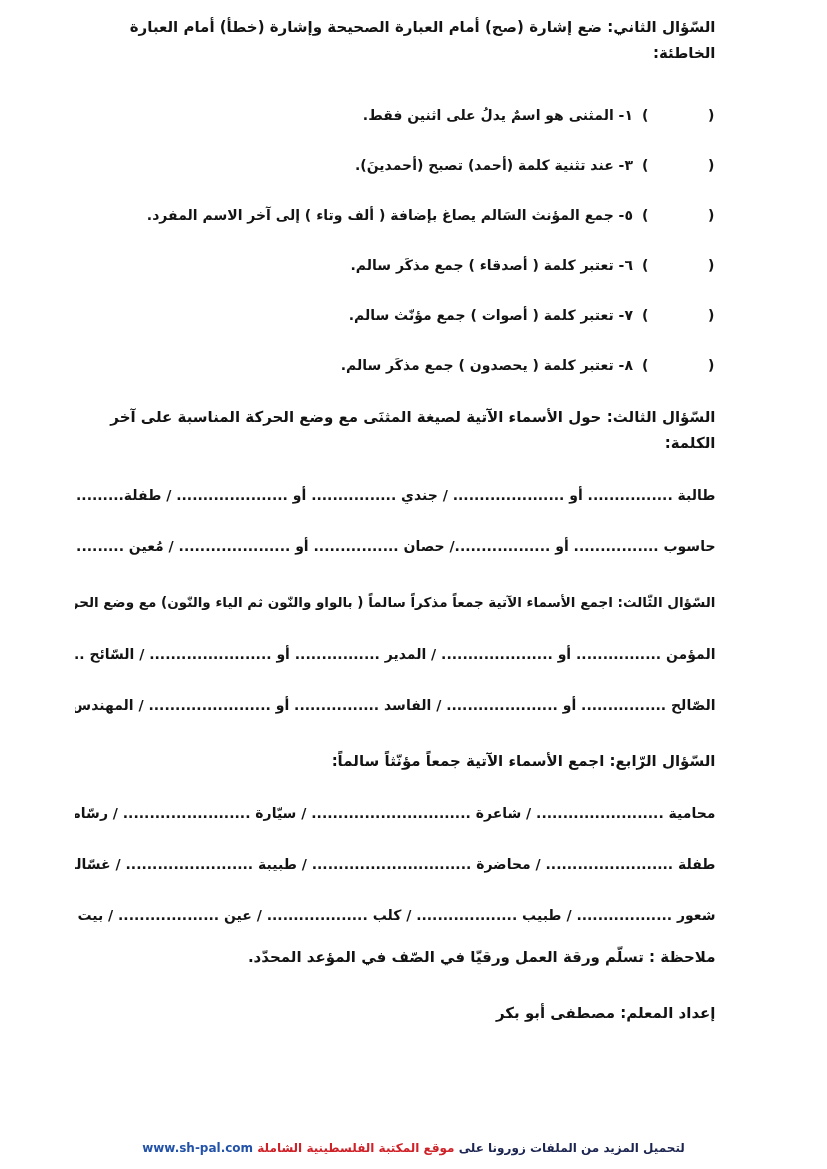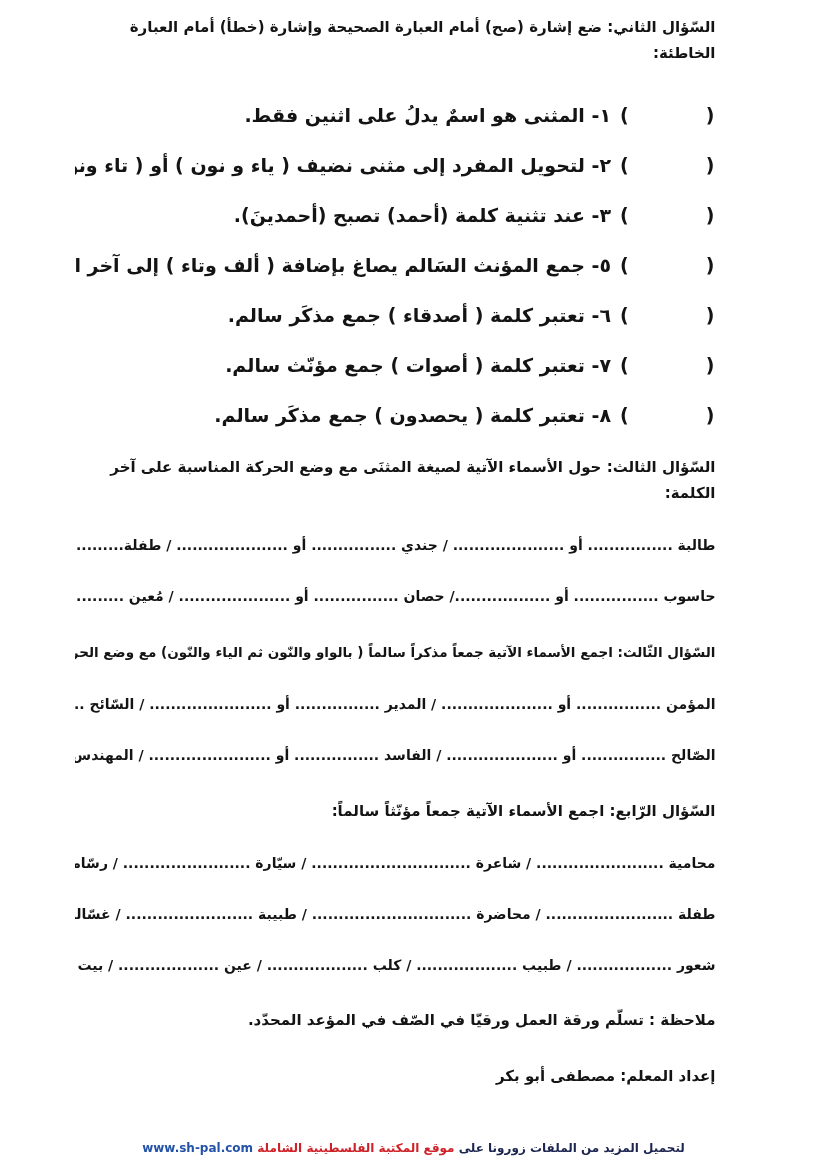--- a/index.html
+++ b/index.html
@@ -11,30 +11,30 @@
     background: #ffffff;
     direction: rtl;
     box-sizing: border-box;
     padding: 14px 37px 16px 30px;
     overflow: hidden;
     font-family: "DejaVu Sans", "Liberation Sans", sans-serif;
     font-weight: 700;
     color: #141414;
   }
   .title { font-size: 15px; line-height: 26px; }
-  .tf-item { margin-top: 23px; font-size: 19px; line-height: 27px; text-align: right; white-space: nowrap; }
+  .tf-item { margin-top: 23px; font-size: 14px; line-height: 27px; text-align: right; white-space: nowrap; }
   .tf-item.first { margin-top: 36px; }
   .bracket { display: inline-block; margin-left: 9px; letter-spacing: 1px; }
   .line { margin-top: 27px; font-size: 14px; line-height: 24px; text-align: right; white-space: nowrap; letter-spacing: 0; }
   .u { text-underline-offset: 3px; text-decoration-thickness: 1.5px; }
   #q3a-title { margin-top: 25px; }
   #q3b-title { margin-top: 31px; font-size: 13.5px; white-space: nowrap; }
   #q4-title  { margin-top: 31px; }
   #q5-title  { margin-top: 31px; }
-  #note-line { margin-top: 30px; font-size: 15px; line-height: 26px; }
+  #note-line { margin-top: 17px; font-size: 15px; line-height: 26px; }
   #teacher-line { margin-top: 30px; font-size: 15px; line-height: 26px; }
   .footer {
     position: absolute;
     bottom: 9px;
     left: 0;
     right: 0;
     text-align: center;
     font-size: 12px;
     line-height: 24px;
     white-space: nowrap;
@@ -45,23 +45,20 @@
 </style>
 </head>
 <body>
 
 <div class="sheet">
 
   <div class="title" id="q2-title">السّؤال الثاني: ضع إشارة (صح) أمام العبارة الصحيحة وإشارة (خطأ) أمام العبارة الخاطئة:</div>
 
   <div class="tf-item first">
     <span class="bracket">(&nbsp;&nbsp;&nbsp;&nbsp;&nbsp;&nbsp;&nbsp;&nbsp;&nbsp;&nbsp;)</span><span>١- المثنى هو اسمٌ يدلُ على اثنين فقط.</span>
-  </div>
-  <div class="tf-item">
-    <span class="bracket">(&nbsp;&nbsp;&nbsp;&nbsp;&nbsp;&nbsp;&nbsp;&nbsp;&nbsp;&nbsp;)</span><span>٢- لتحويل المفرد إلى مثنى نضيف ( ياء و نون ) أو ( تاء ونون ) إلى آخره.</span>
   </div>
   <div class="tf-item">
     <span class="bracket">(&nbsp;&nbsp;&nbsp;&nbsp;&nbsp;&nbsp;&nbsp;&nbsp;&nbsp;&nbsp;)</span><span>٣- عند تثنية كلمة (أحمد) تصبح (أحمدينَ).</span>
   </div>
   <div class="tf-item">
     <span class="bracket">(&nbsp;&nbsp;&nbsp;&nbsp;&nbsp;&nbsp;&nbsp;&nbsp;&nbsp;&nbsp;)</span><span>٥- جمع المؤنث السَالم يصاغ بإضافة ( ألف وتاء ) إلى آخر الاسم المفرد.</span>
   </div>
   <div class="tf-item">
     <span class="bracket">(&nbsp;&nbsp;&nbsp;&nbsp;&nbsp;&nbsp;&nbsp;&nbsp;&nbsp;&nbsp;)</span><span>٦- تعتبر كلمة ( أصدقاء ) جمع مذكَر سالم.</span>
   </div>

